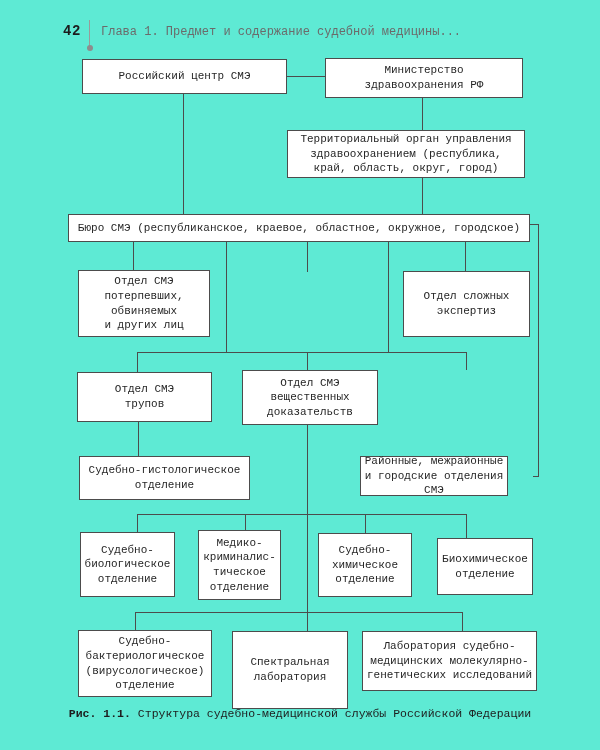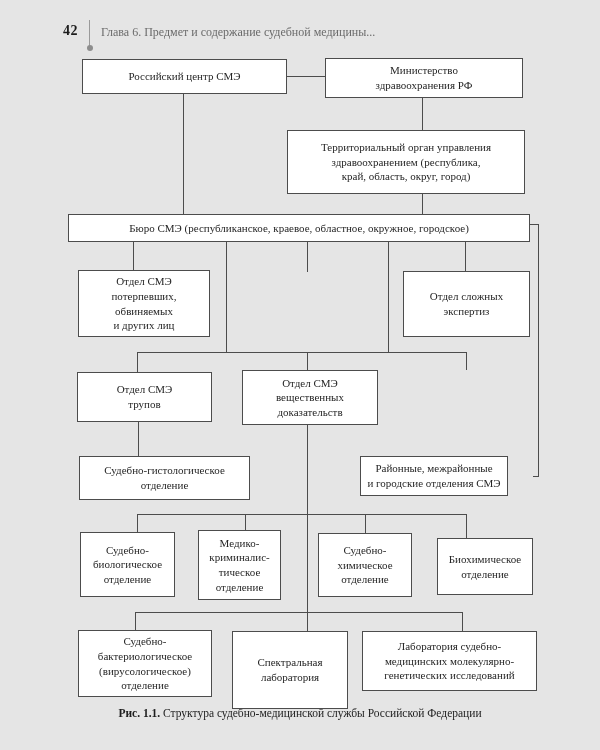--- a/index.html
+++ b/index.html
@@ -1,21 +1,21 @@
 <!DOCTYPE html>
 <html><head>
 <meta charset="utf-8">
 <style>
   html, body { margin: 0; padding: 0; background: #ffffff; }
   .page {
     position: relative;
     width: 600px;
     height: 750px;
-    background: #e5e5e5;
-    font-family: Liberation Serif, serif;
+    background: #5eead4;
+    font-family: Liberation Mono, monospace;
     overflow: hidden;
   }
 
   
   .pagenum {
     position: absolute; left: 63px; top: 23px;
     font-size: 14px; font-weight: bold; color: #1c1c1c; letter-spacing: .5px;
   }
   .head-rule {
     position: absolute; left: 89px; top: 20px;
@@ -59,21 +59,21 @@
   .caption b { font-weight: bold; }
 </style>
 </head>
 <body>
 
 <div class="page">
 
   <div class="pagenum">42</div>
   <div class="head-rule"></div>
   <div class="head-dot"></div>
-  <div class="head-title">Глава 6. Предмет и содержание судебной медицины...</div>
+  <div class="head-title">Глава 1. Предмет и содержание судебной медицины...</div>
 
   <div class="hl" style="left:287px;top:76px;width:38px"></div>
   <div class="vl" style="left:422px;top:98px;height:32px"></div>
   <div class="vl" style="left:183px;top:94px;height:120px"></div>
   <div class="vl" style="left:422px;top:178px;height:36px"></div>
 
   <div class="hl" style="left:530px;top:224px;width:9px"></div>
   <div class="vl" style="left:538px;top:224px;height:253px"></div>
   <div class="hl" style="left:533px;top:476px;width:6px"></div>
 
@@ -97,21 +97,21 @@
   <div class="vl" style="left:365px;top:514px;height:19px"></div>
   <div class="vl" style="left:466px;top:514px;height:24px"></div>
 
   <div class="hl" style="left:135px;top:612px;width:328px"></div>
   <div class="vl" style="left:135px;top:612px;height:18px"></div>
   <div class="vl" style="left:462px;top:612px;height:19px"></div>
 
   <div class="node" style="left:82px;top:59px;width:205px;height:35px">Российский центр СМЭ</div>
   <div class="node" style="left:325px;top:58px;width:198px;height:40px">Министерство
 здравоохранения РФ</div>
-  <div class="node" style="left:287px;top:130px;width:238px;height:64px">Территориальный орган управления
+  <div class="node" style="left:287px;top:130px;width:238px;height:48px">Территориальный орган управления
 здравоохранением (республика,
 край, область, округ, город)</div>
   <div class="node" style="left:68px;top:214px;width:462px;height:28px">Бюро СМЭ (республиканское, краевое, областное, окружное, городское)</div>
 
   <div class="node" style="left:78px;top:270px;width:132px;height:67px">Отдел СМЭ
 потерпевших,
 обвиняемых
 и других лиц</div>
   <div class="node" style="left:403px;top:271px;width:127px;height:66px">Отдел сложных
 экспертиз</div>

